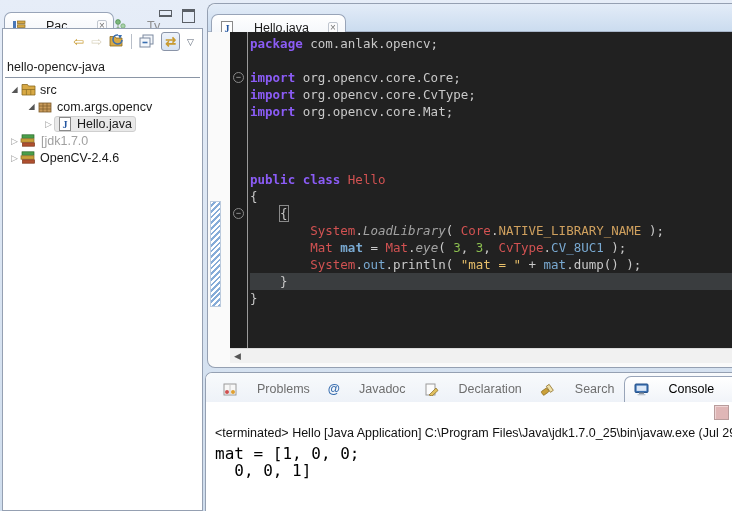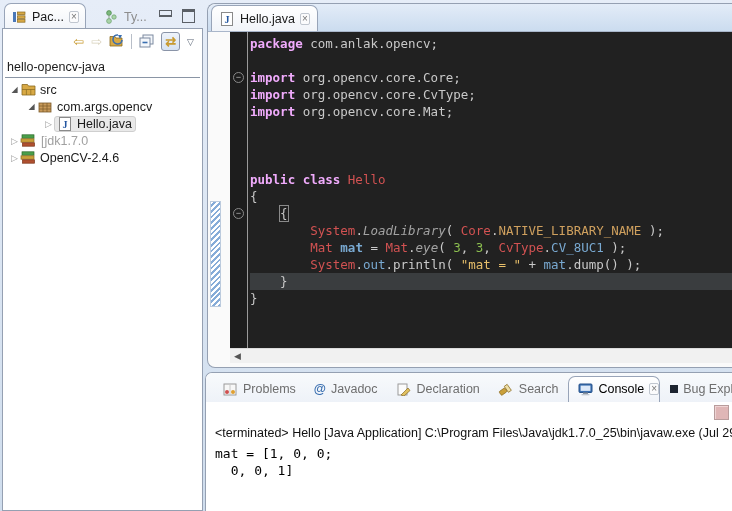--- a/index.html
+++ b/index.html
@@ -1,31 +1,31 @@
 <!DOCTYPE html>
 <html><head>
 <meta charset="utf-8">
 <style>
   html,body{margin:0;padding:0;}
   .window{position:relative;width:732px;height:511px;overflow:hidden;
     background:linear-gradient(#e6edf8,#cfdded);
     font-family:"Liberation Sans",sans-serif;font-size:12.5px;color:#1a1a1a;}
 
   
-  .tab{display:flex;align-items:center;gap:5px;white-space:nowrap;}
+  .tab{display:flex;align-items:center;gap:19px;white-space:nowrap;margin-top:9px;}
   .tab.sel{background:linear-gradient(#ffffff,#f1f4f9);border:1px solid #98a4b8;
     border-bottom:none;border-radius:7px 7px 0 0;}
   .closex{display:inline-block;font-size:10px;line-height:10px;color:#777;
     border:1px solid #c0c6cf;border-radius:2px;padding:0 1px;background:#fbfbfc;}
 
   
   .left-panel{position:absolute;left:2px;top:3px;width:201px;bottom:0;}
   .lp-tabs{position:relative;height:26px;}
   .lp-tab-active{position:absolute;left:2px;top:0;height:25px;padding:0 6px;}
-  .lp-tab-inactive{position:absolute;left:96px;top:3px;height:22px;padding:0 5px;color:#8d8d8d;}
+  .lp-tab-inactive{position:absolute;left:105px;top:3px;height:22px;padding:0 5px;color:#8d8d8d;}
   .winbtns{position:absolute;right:8px;top:6px;display:flex;gap:10px;}
   .btn-min{width:11px;height:4px;border:1px solid #5a5f66;border-bottom-width:2px;margin-top:1px;}
   .btn-max{width:11px;height:10px;border:1px solid #5a5f66;border-top-width:3px;}
   .lp-body{position:absolute;top:25px;left:0;right:0;bottom:0;background:#fff;
     border:1px solid #95a0b2;overflow:hidden;}
   .lp-toolbar{height:25px;display:flex;align-items:center;justify-content:flex-end;
     gap:7px;padding-right:8px;}
   .tb-ico{font-size:13px;line-height:13px;}
   .tb-sep{width:1px;height:15px;background:#b8bec8;}
   .tb-btn-pressed{border:1px solid #8a94a8;border-radius:3px;background:linear-gradient(#eef3fa,#d6e2f2);
@@ -52,21 +52,21 @@
   .ed-hatch{position:absolute;left:2px;top:169px;width:9px;height:104px;
     background:repeating-linear-gradient(135deg,#ffffff 0 2px,#86acd8 2px 4px);
     border:1px solid #bccbde;}
   .ed-ruler{width:17px;flex:0 0 17px;background:#1d1d1d;border-right:1px solid #9a9a9a;position:relative;}
   .fold{position:absolute;left:3px;width:9px;height:9px;border:1px solid #8a8a8a;border-radius:50%;
     color:#bdbdbd;font-size:9px;line-height:8px;text-align:center;}
   .ed-code{flex:1;padding:3px 0 0 2px;font-family:"DejaVu Sans Mono",monospace;
     font-size:12.5px;line-height:17px;color:#c9c9c9;overflow:hidden;}
   .code-line{height:17px;white-space:pre;}
   .code-line.hl{background:#3a3d3f;}
-  .tk-k{color:#f0abfc;font-weight:bold;}
+  .tk-k{color:#8b5cf6;font-weight:bold;}
   .tk-p{color:#c9c9c9;}
   .tk-t{color:#d25252;}
   .tk-v{color:#79a9d1;}
   .tk-vb{color:#79a9d1;font-weight:bold;}
   .tk-n{color:#8cbf4f;}
   .tk-s{color:#e8bf6a;}
   .tk-c{color:#cfa05e;}
   .tk-m{color:#a3a3a3;font-style:italic;}
   .tk-bx{color:#c9c9c9;outline:1px solid #8a8a8a;}
   .ed-hscroll{position:absolute;left:22px;right:0;bottom:4px;height:14px;background:#f1f1f1;
@@ -79,21 +79,21 @@
   .cons-tabs{height:29px;display:flex;align-items:flex-end;padding-left:8px;
     background:linear-gradient(#f8fafc,#eef2f8);gap:2px;}
   .cons-tab{padding:5px 8px 6px 8px;color:#6e6e6e;}
   .cons-tab.sel{padding:5px 0 6px 8px;color:#000;}
   .bugsq{width:8px;height:8px;background:#1d2430;display:inline-block;}
   .cons-body{position:relative;}
   .cons-toolbar{height:22px;position:relative;}
   .terminate-btn{position:absolute;right:3px;top:3px;width:13px;height:13px;background:#dfb6b6;
     border:1px solid #b89c9c;box-shadow:inset 1px 1px 0 #efd4d4;}
   .cons-header{padding:2px 0 2px 9px;white-space:nowrap;overflow:hidden;color:#111;}
-  .cons-out{margin:3px 0 0 9px;font-family:"DejaVu Sans Mono",monospace;font-size:13px;
+  .cons-out{margin:3px 0 0 9px;font-family:"DejaVu Sans Mono",monospace;font-size:16px;
     line-height:17px;color:#000;white-space:pre;}
 </style>
 </head>
 <body>
 
 <div class="window">
 
   <aside class="left-panel">
     <div class="lp-tabs">
       <div class="tab sel lp-tab-active">

